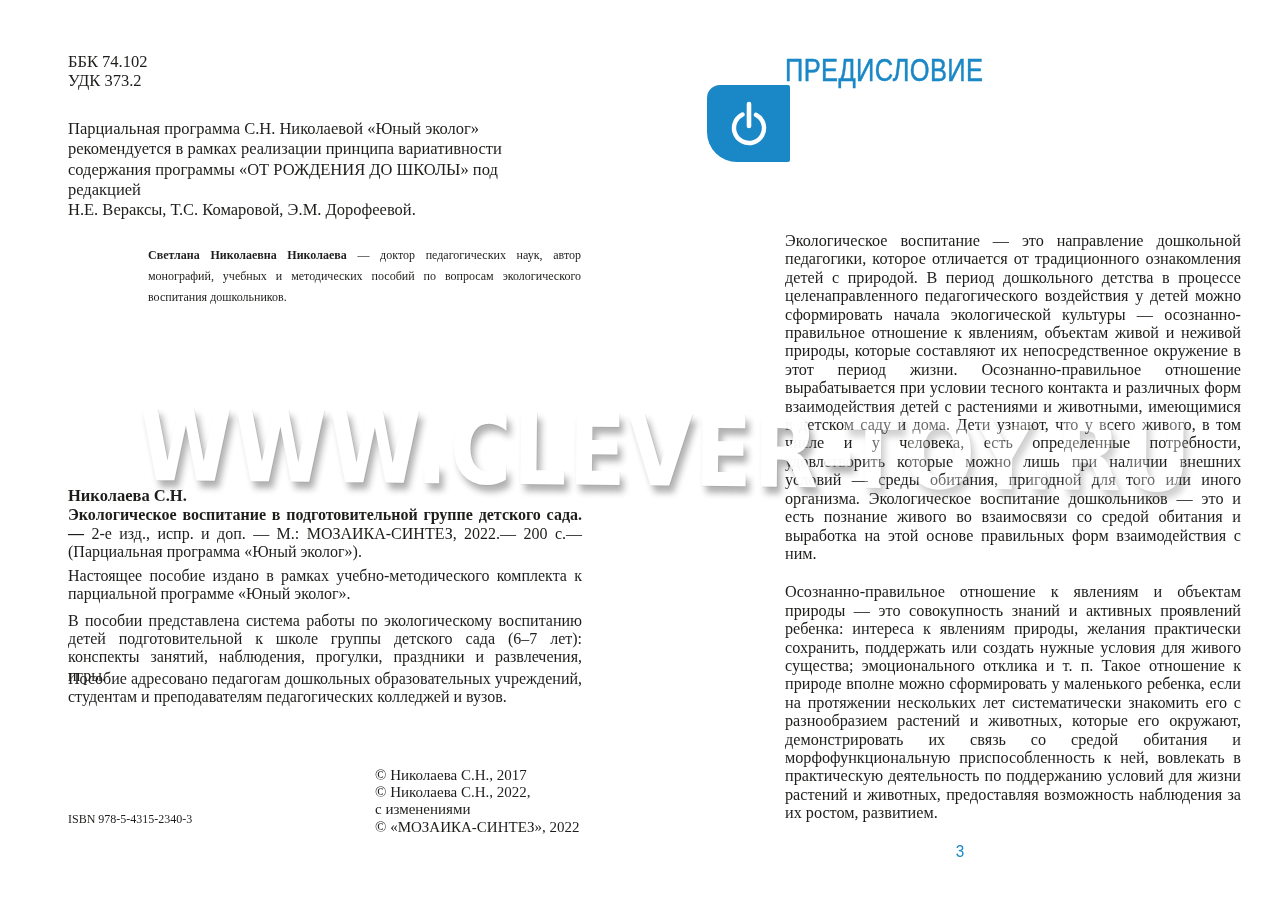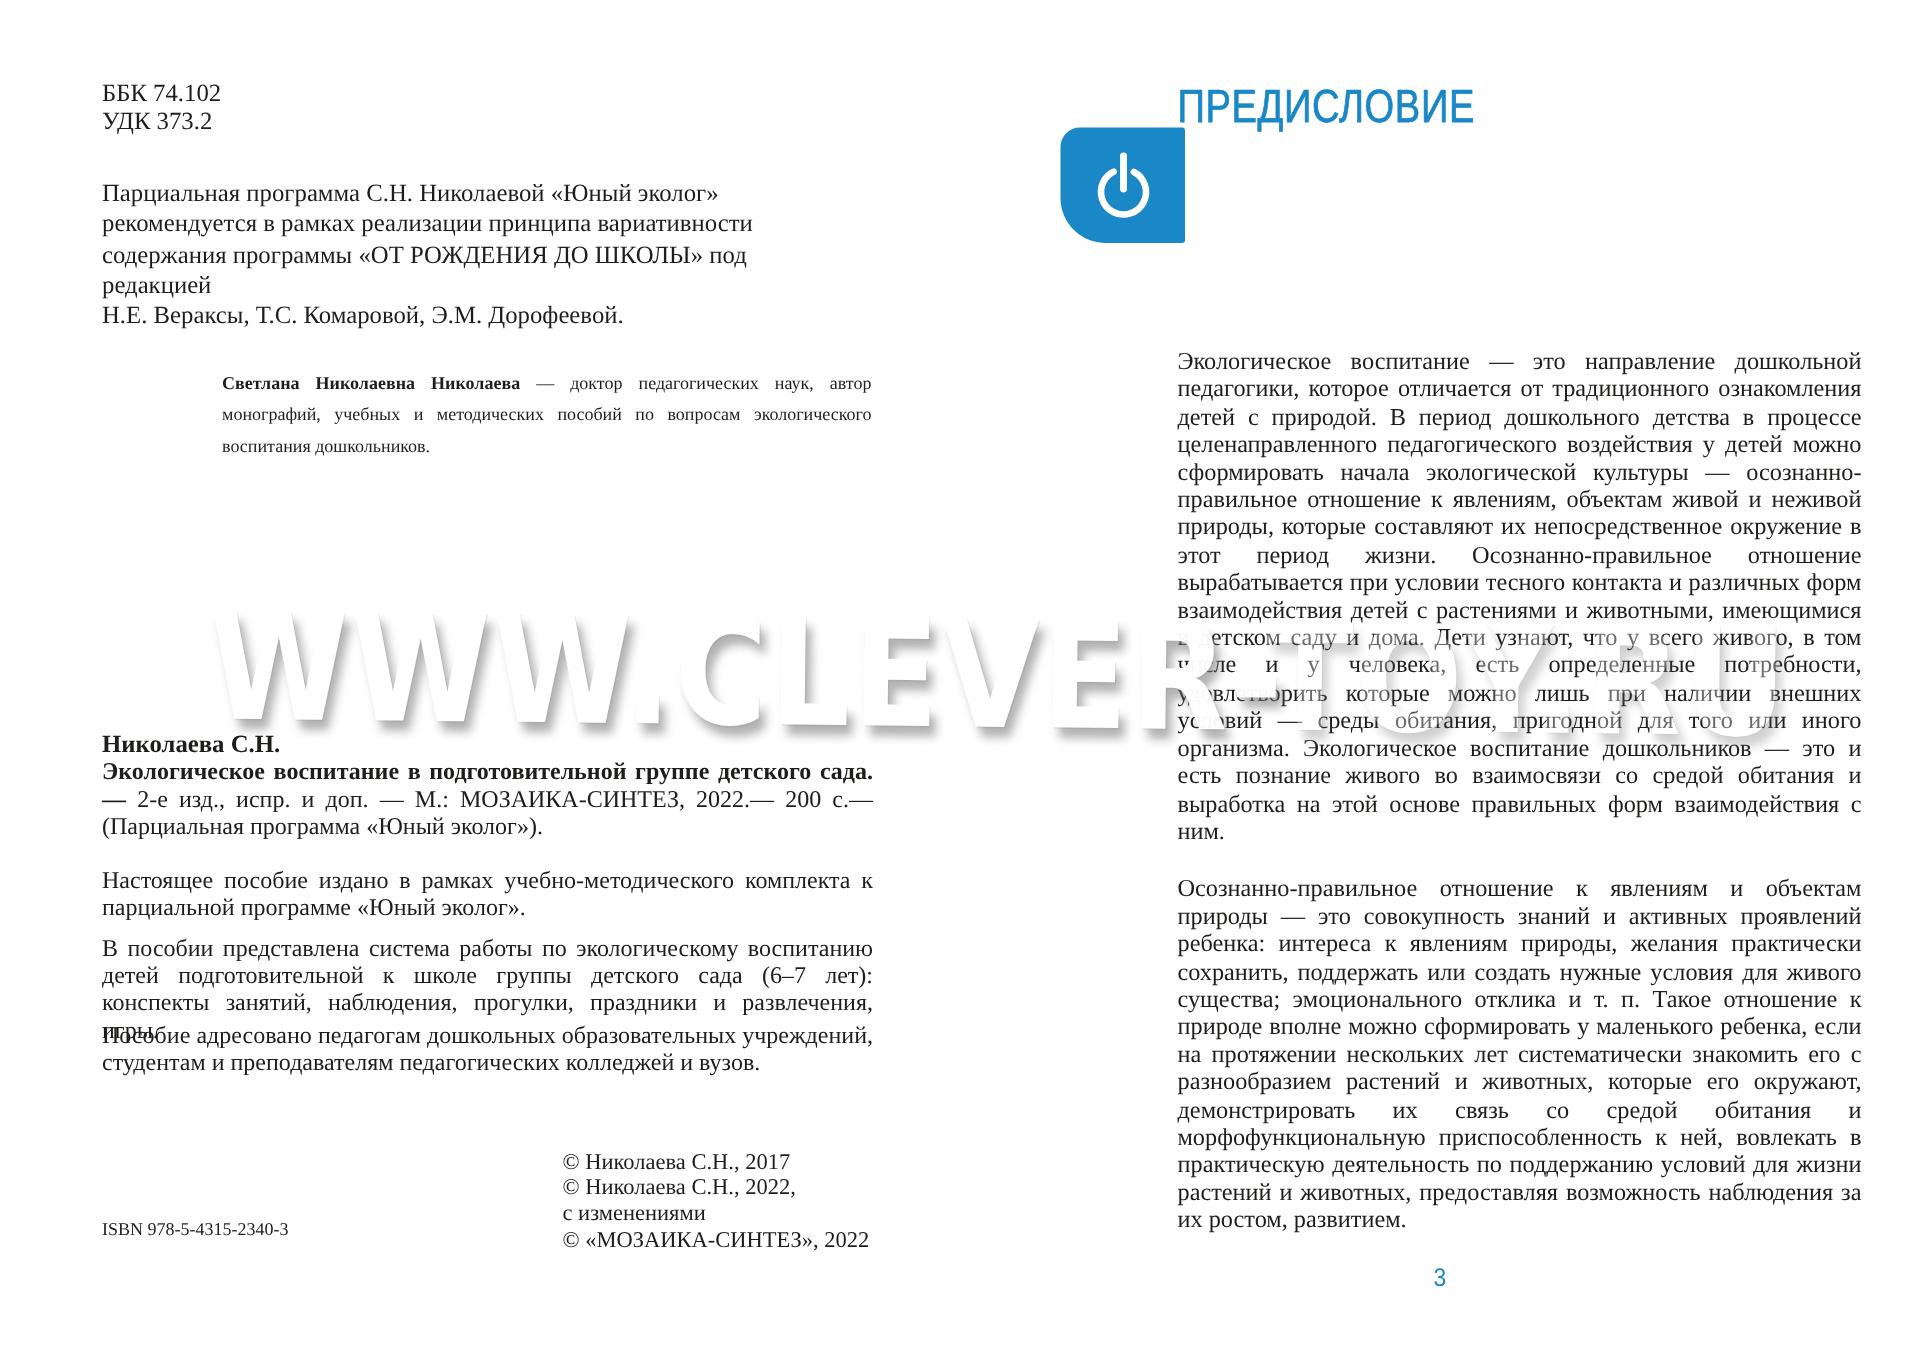--- a/index.html
+++ b/index.html
@@ -11,21 +11,21 @@
     -webkit-font-smoothing:antialiased;
   }
   .abs{position:absolute;}
 
   
   .id-block{left:68px;top:52px;font-size:16.5px;line-height:19px;}
   .program-note{left:68px;top:119px;width:480px;font-size:16.5px;line-height:20.3px;white-space:pre-line;}
   .bio{left:148px;top:245px;width:433px;font-size:12px;line-height:21px;text-align:justify;text-align-last:left;}
   .biblio-author{left:68px;top:486px;font-size:16.5px;font-weight:bold;}
   .biblio{left:68px;top:506px;width:514px;font-size:16px;line-height:18.5px;text-align:justify;text-align-last:left;}
-  .annotation{left:68px;width:514px;font-size:16px;line-height:18.2px;text-align:justify;text-align-last:left;margin-top:12px;}
+  .annotation{left:68px;width:514px;font-size:16px;line-height:18.2px;text-align:justify;text-align-last:left;}
   .annotation-1{top:567px;}
   .annotation-2{top:612px;}
   .annotation-3{top:670px;}
   .copyright{left:375px;top:767px;font-size:15px;line-height:17.2px;}
   .isbn{left:68px;top:812px;font-size:12px;}
 
   
   .chapter-icon{
     left:707px;top:85px;width:83px;height:77px;
     background:#1a87c6;

